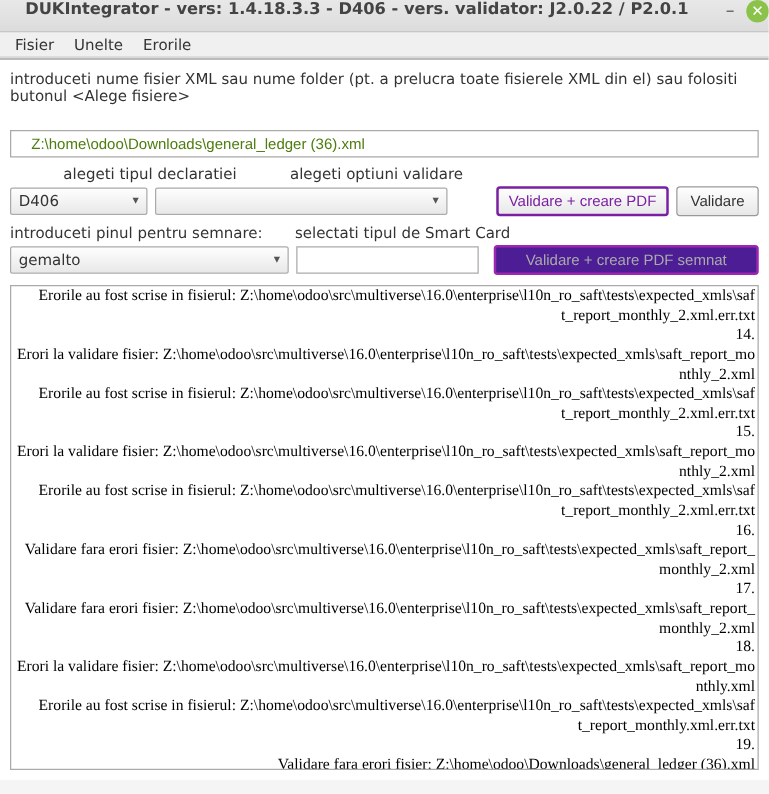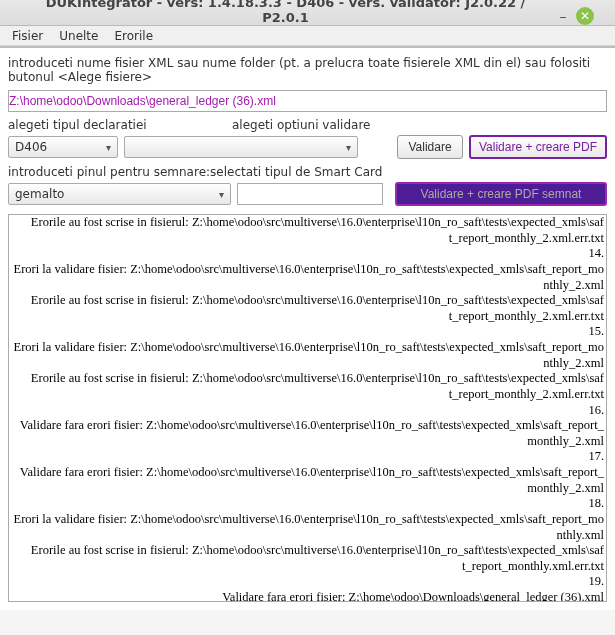--- a/index.html
+++ b/index.html
@@ -10,22 +10,22 @@
     width: 615px;
     height: 635px;
     overflow: hidden;
     color: #333;
   }
   .titlebar {
     height: 26px;
     background: linear-gradient(to bottom, #e8e8e8, #dcdcdc);
     border-bottom: 1px solid #bbb;
     display: flex;
-    align-items: flex-end;
-    padding: 0 21px;
+    align-items: flex-start;
+    padding: 0 0;
   }
   .titlebar .title {
     flex: 1;
     text-align: center;
     font-weight: bold;
     font-size: 13px;
     color: #444;
   }
   .titlebar .win-btn {
     width: 18px;
@@ -53,28 +53,28 @@
     padding: 2px 8px;
     font-size: 12px;
     color: #333;
   }
   .content {
     padding: 8px;
     background: #fff;
     border-top: 2px solid #bbb;
   }
   .row { display: flex; align-items: center; gap: 6px; margin-bottom: 6px; }
-  .hint { font-size: 12px; color: #333; margin-bottom: 6px; }
+  .hint { font-size: 12px; color: #333; margin-bottom: 20px; }
   .textfield {
     height: 22px;
     border: 1px solid #aaa;
-    padding: 2px 0;
+    padding: 2px 16px;
     font-size: 12px;
     background: #fff;
-    color: #a21caf;
+    color: #4d7c0f;
   }
   .path-input { flex: 1; }
   .btn {
     height: 24px;
     padding: 0 12px;
     border: 1px solid #999;
     background: linear-gradient(to bottom, #fefefe, #e8e8e8);
     border-radius: 3px;
     font-size: 12px;
     color: #333;
@@ -107,21 +107,21 @@
   .select::after {
     content: "▾";
     position: absolute;
     right: 6px;
     top: 50%;
     transform: translateY(-50%);
     font-size: 10px;
     color: #555;
   }
   .label { font-size: 12px; color: #333; }
-  .labels-row { display: flex; margin-bottom: 3px; }
+  .labels-row { display: flex; margin-bottom: 3px; text-align: center; }
   .labels-row .col1 { width: 224px; }
   .log-area {
     border: 1px solid #aaa;
     width: 100%;
     height: 388px;
     overflow: hidden;
     background: #fff;
     font-family: "Liberation Serif", "Times New Roman", serif;
     font-size: 12.5px;
     line-height: 1.25;
@@ -160,22 +160,22 @@
   </div>
 
   <div class="row">
     <div class="select" style="width:110px">
       <span>D406</span>
     </div>
     <div class="select" style="width:234px">
       <span></span>
     </div>
     <div style="flex:1"></div>
+    <button class="btn btn-accent" style="width:138px">Validare + creare PDF</button>
     <button class="btn" style="width:66px">Validare</button>
-    <button class="btn btn-accent" style="width:138px">Validare + creare PDF</button>
   </div>
 
   <div class="labels-row">
     <div class="label">introduceti pinul pentru semnare:</div>
     <div class="label col1">selectati tipul de Smart Card</div>
   </div>
 
   <div class="row" style="margin-bottom:8px">
     <div class="select" style="width:223px">
       <span>gemalto</span>

